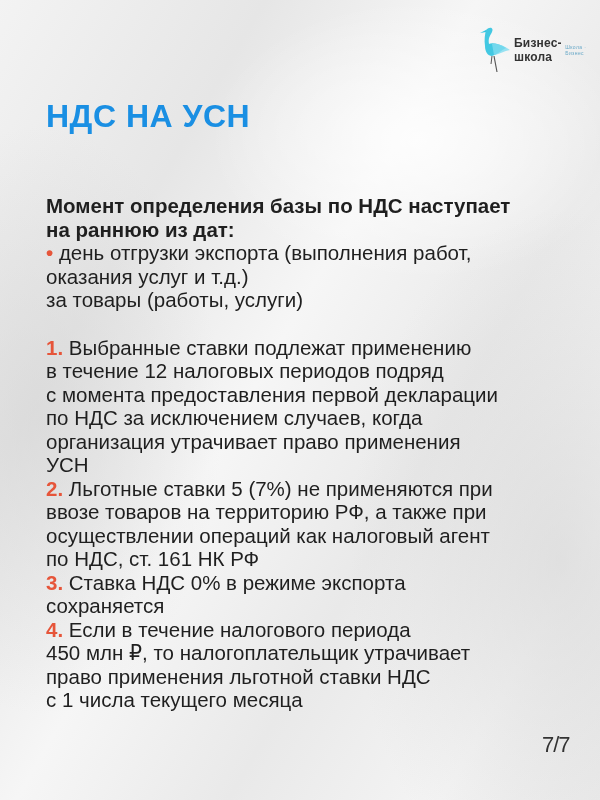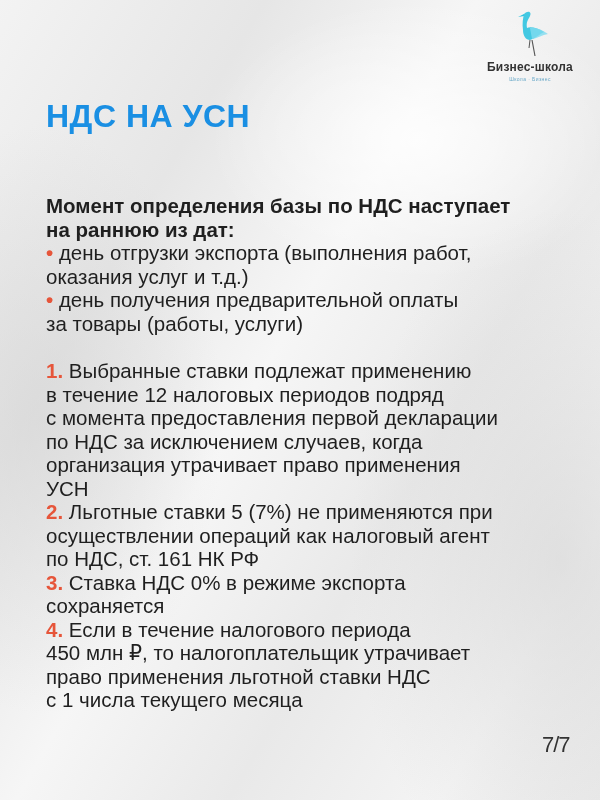--- a/index.html
+++ b/index.html
@@ -11,21 +11,21 @@
   .shade {
     position: absolute; inset: 0;
     background:
       radial-gradient(ellipse 260px 420px at 40px 420px, rgba(210,210,210,0.55), rgba(255,255,255,0) 70%),
       radial-gradient(ellipse 300px 500px at 560px 560px, rgba(205,205,205,0.5), rgba(255,255,255,0) 70%),
       radial-gradient(ellipse 300px 200px at 420px 140px, rgba(255,255,255,0.8), rgba(255,255,255,0) 70%);
     pointer-events: none;
   }
   .logo {
     position: absolute; left: 470px; top: 8px; width: 120px; height: 82px;
-    display: flex; flex-direction: column; align-items: center;
+    display: flex; flex-direction: row; align-items: center;
   }
   .logo svg { display: block; }
   .logo-title {
     font-size: 12px; font-weight: bold; color: #333; margin-top: 2px; letter-spacing: 0.2px;
   }
   .logo-sub {
     font-size: 5px; color: #6aa9c8; margin-top: 2px; letter-spacing: 0.4px;
   }
   .title {
     position: absolute; left: 46px; top: 98px;
@@ -70,37 +70,37 @@
   <div class="lead">
     <div class="line">Момент определения базы по НДС наступает</div>
     <div class="line">на раннюю из дат:</div>
   </div>
 
   <div>
     <div class="line"><span class="bullet-dot">•</span> <span>день отгрузки экспорта (выполнения работ,</span></div>
     <div class="line">оказания услуг и т.д.)</div>
   </div>
   <div>
-    <div class="line"><span class="bullet-dot">•</span> <span>день получения предварительной оплаты</span></div>
     <div class="line">за товары (работы, услуги)</div>
   </div>
 
   <div class="gap"></div>
 
   <div>
     <div class="line"><span class="num">1.</span> <span>Выбранные ставки подлежат применению</span></div>
     <div class="line">в течение 12 налоговых периодов подряд</div>
     <div class="line">с момента предоставления первой декларации</div>
     <div class="line">по НДС за исключением случаев, когда</div>
     <div class="line">организация утрачивает право применения</div>
     <div class="line">УСН</div>
   </div>
 
   <div>
     <div class="line"><span class="num">2.</span> <span>Льготные ставки 5 (7%) не применяются при</span></div>
+    <div class="line">ввозе товаров на территорию РФ, а также при</div>
     <div class="line">осуществлении операций как налоговый агент</div>
     <div class="line">по НДС, ст. 161 НК РФ</div>
   </div>
 
   <div>
     <div class="line"><span class="num">3.</span> <span>Ставка НДС 0% в режиме экспорта</span></div>
     <div class="line">сохраняется</div>
   </div>
 
   <div>

